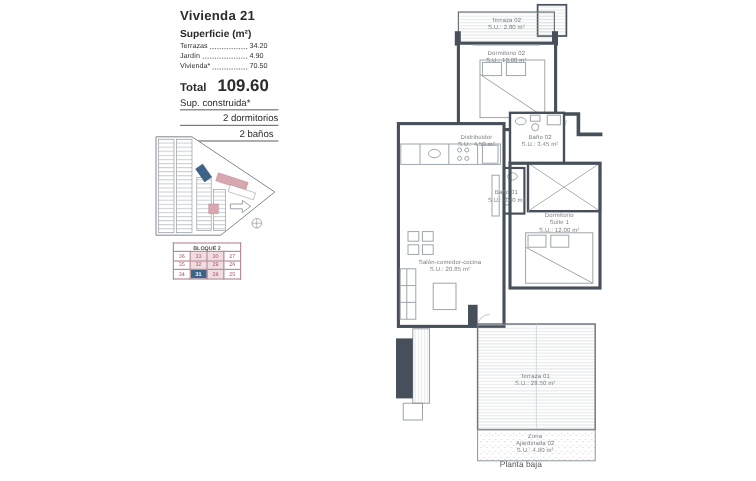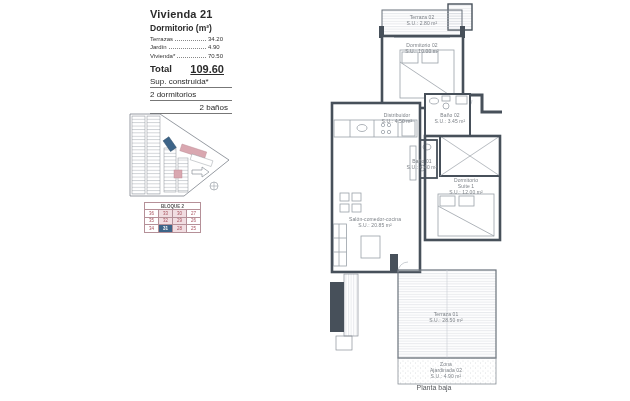--- a/index.html
+++ b/index.html
@@ -7,27 +7,27 @@
     width:630px;height:401px;position:relative;background:#ffffff;
     font-family:"Liberation Sans", sans-serif;color:#2b2b2b;overflow:hidden;
   }
   
   .info{position:absolute;left:150px;top:8px;width:84px;}
   .info .title{font-size:11px;font-weight:bold;letter-spacing:.2px;}
   .info .subtitle{font-size:8.5px;font-weight:bold;margin-top:3px;}
   .srow{display:flex;align-items:flex-end;width:76px;font-size:6px;color:#333;margin-top:2.5px;}
   .srow .lead{flex:1;border-bottom:1px dotted #888;margin:0 2px 1px 2px;}
   .srow .val{min-width:18px;text-align:left;}
-  .total{display:flex;justify-content:space-between;width:74px;margin-top:4px;align-items:center;}
+  .total{display:flex;justify-content:space-between;width:74px;margin-top:4px;align-items:flex-end;}
   .total .tl{font-size:9.5px;font-weight:bold;}
-  .total .tv{font-size:11px;font-weight:bold;text-decoration:underline;}
+  .total .tv{font-size:14px;font-weight:bold;}
   .built{margin-top:0;width:82px;font-size:8px;}
   .built .brow{border-bottom:1px solid #777;padding-bottom:1px;margin-top:2px;}
   .built .b0{text-align:left;}
-  .built .b1{text-align:left;}
+  .built .b1{text-align:right;}
   .built .b2{text-align:right;padding-right:4px;}
   
   .siteplan{position:absolute;left:126px;top:112px;width:108px;height:88px;}
   
   .blocktable{position:absolute;left:144px;top:202px;border-collapse:collapse;}
   .blocktable th{
     font-size:4.5px;font-weight:bold;color:#555;border:0.5px solid #b59098;
     padding:0.5px 0;text-align:center;
   }
   .blocktable td{
@@ -47,21 +47,21 @@
   .caption{
     position:absolute;left:62px;top:384px;width:100px;text-align:center;
     font-size:7px;color:#55585c;
   }
 </style>
 </head>
 <body>
 
 <div class="info">
   <div class="title">Vivienda 21</div>
-  <div class="subtitle">Dormitorio (m²)</div>
+  <div class="subtitle">Superficie (m²)</div>
 
   <div class="srow">
     <span>Terrazas</span>
     <span class="lead"></span>
     <span class="val">34.20</span>
   </div>
   <div class="srow">
     <span>Jardín</span>
     <span class="lead"></span>
     <span class="val">4.90</span>

